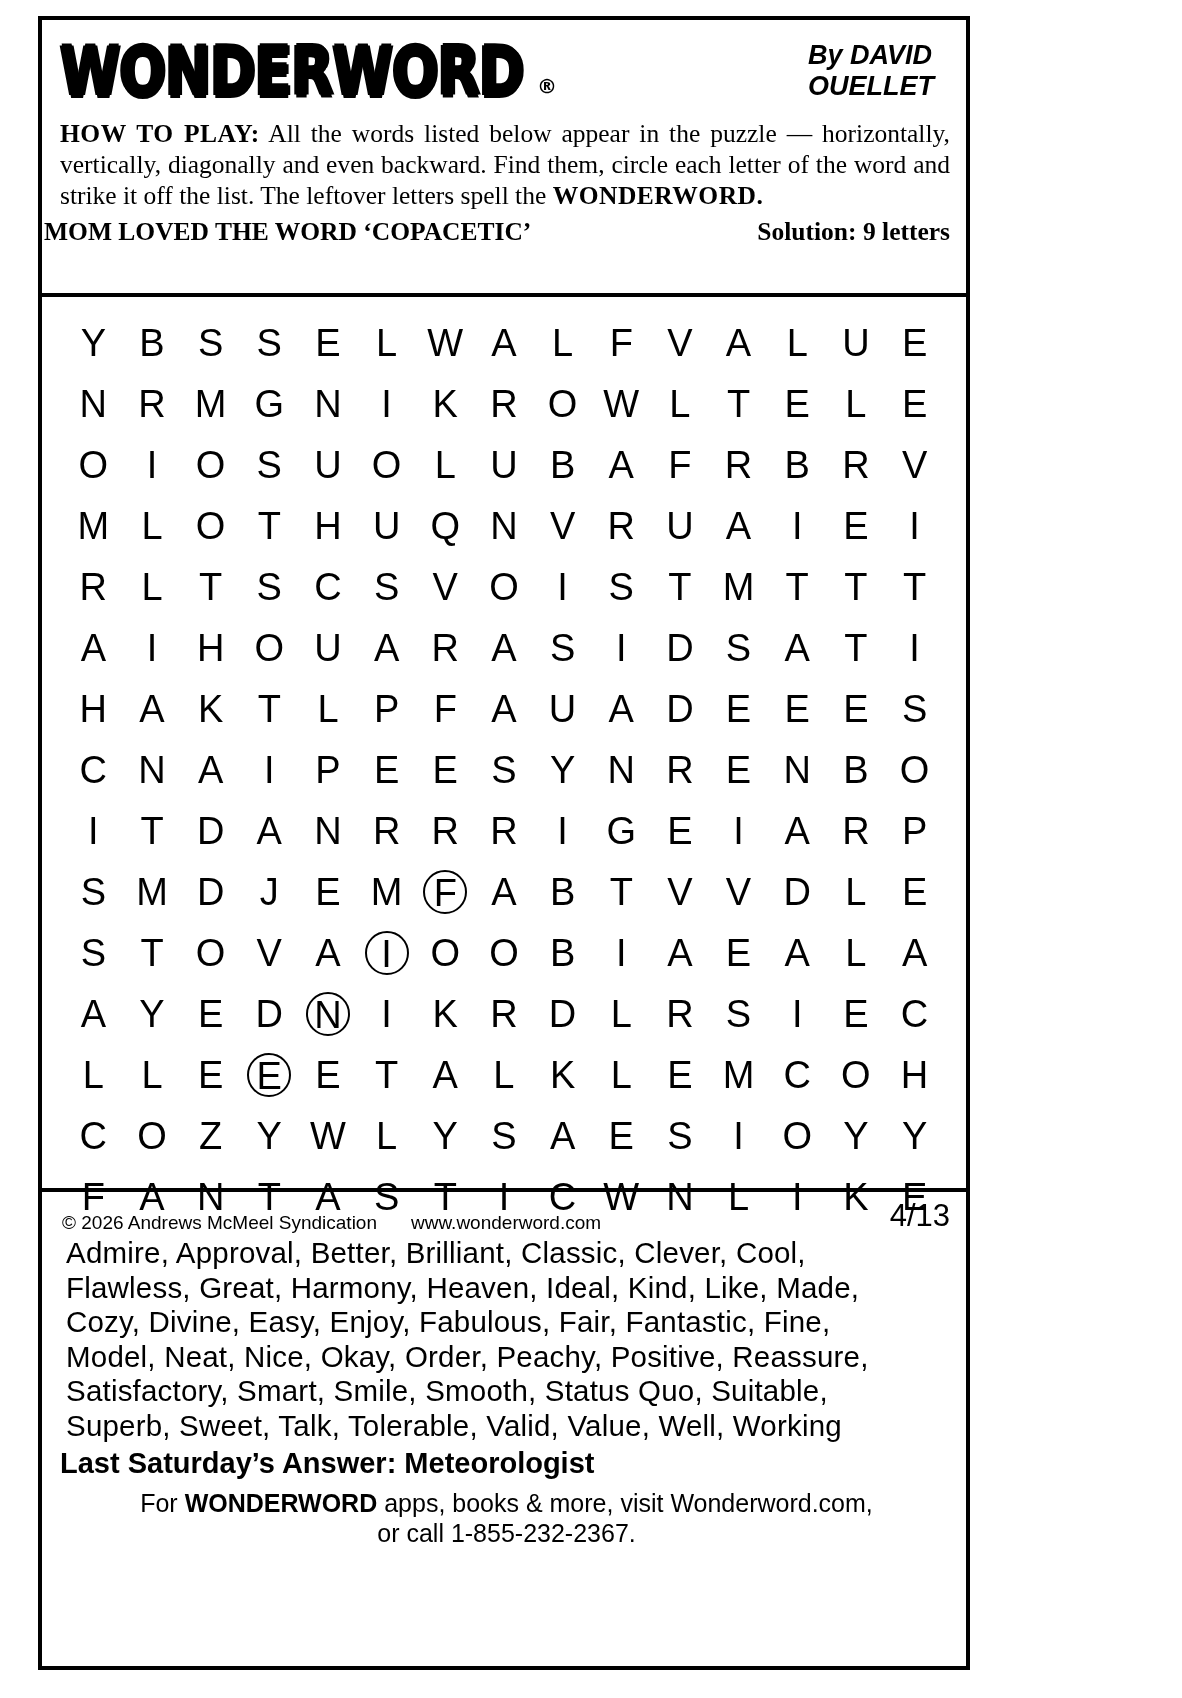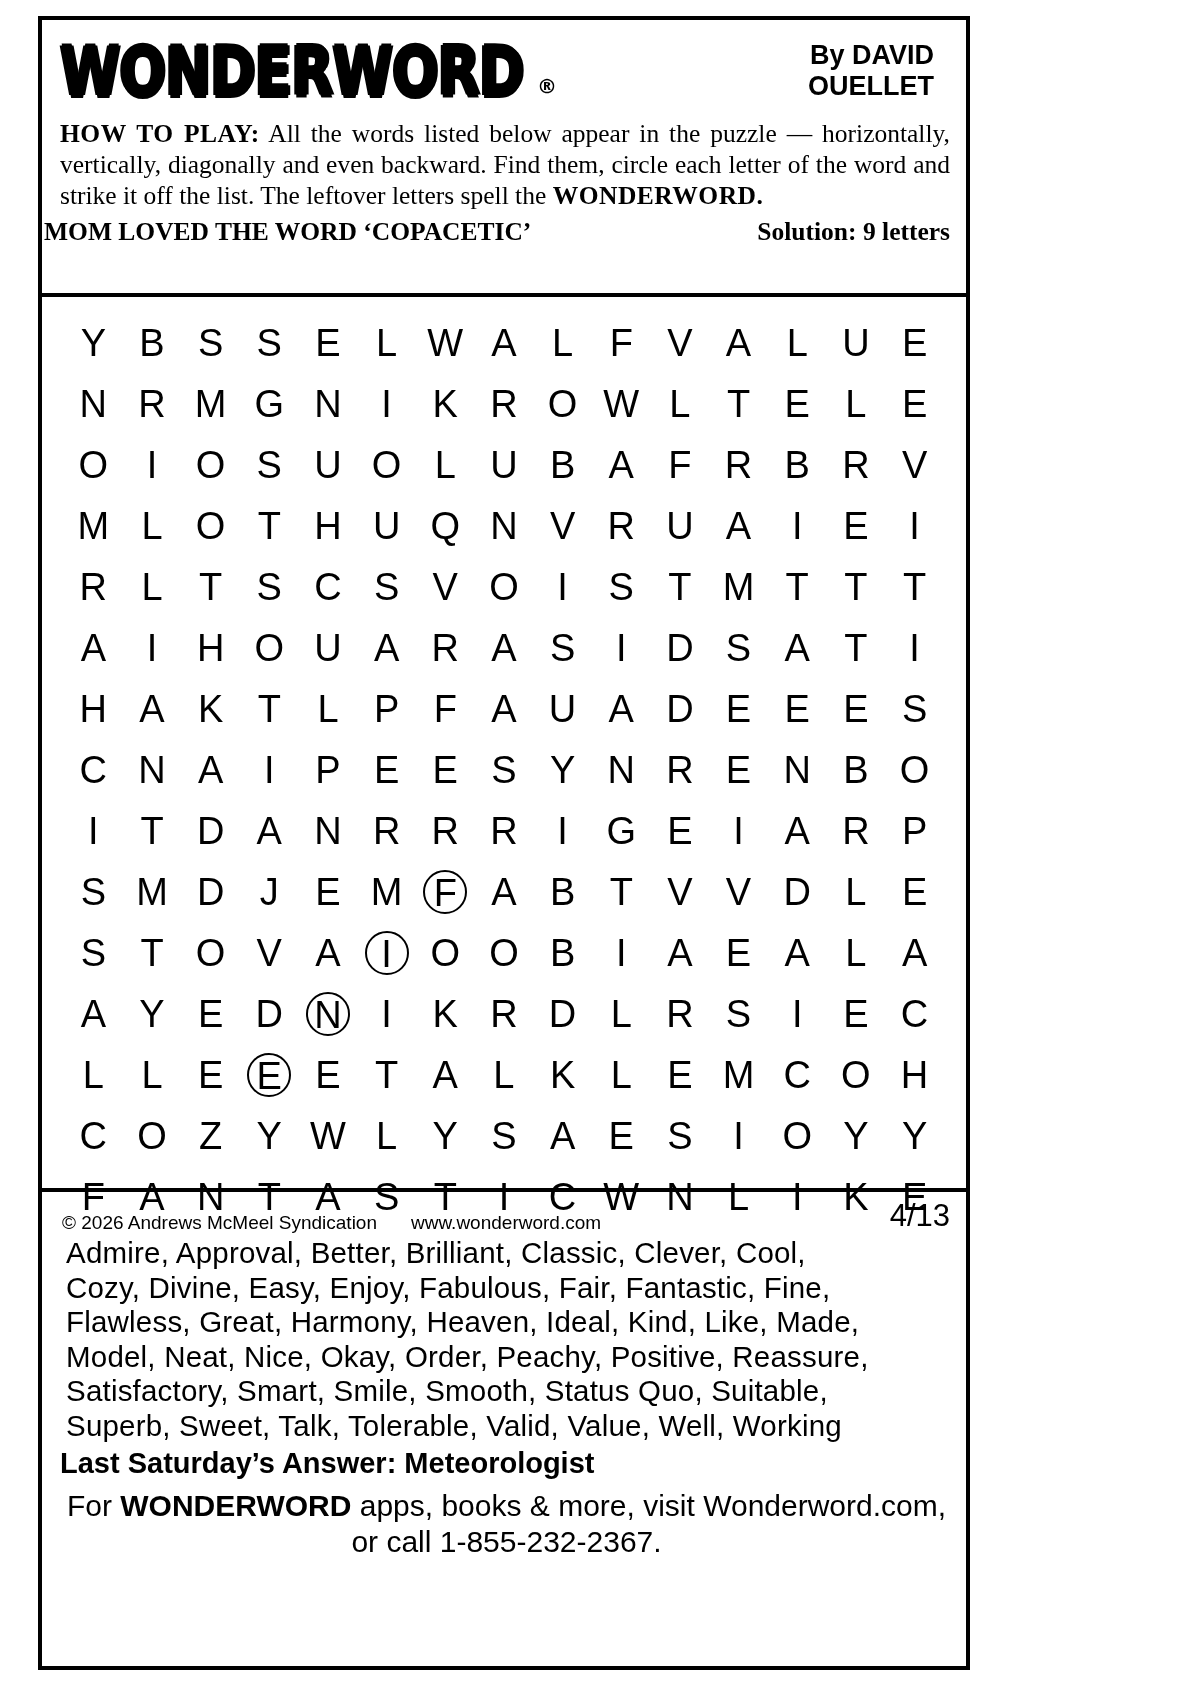--- a/index.html
+++ b/index.html
@@ -49,28 +49,29 @@
     white-space: nowrap;
     text-shadow:
       2px 0 0 #000, -2px 0 0 #000, 0 2px 0 #000, 0 -2px 0 #000;
   }
   .logo-wrap { display: flex; align-items: flex-end; }
   .logo-reg {
     font-size: 20px; font-weight: bold; margin-left: 4px; margin-bottom: 6px;
     font-family: "DejaVu Sans", sans-serif;
   }
   .byline {
-    text-align: right;
+    text-align: left;
     font-family: "Liberation Sans", sans-serif;
     font-weight: bold;
     font-size: 27px;
     line-height: 1.15;
     color: #000;
     padding-right: 18px;
     white-space: nowrap;
+    font-style: italic;
   }
   .howto {
     font-family: "Liberation Serif", serif;
     font-size: 25.5px;
     line-height: 1.22;
     text-align: justify;
     padding: 2px 16px 0 18px;
     color: #000;
   }
   .howto b { font-weight: bold; letter-spacing: 0.5px; }
@@ -144,21 +145,21 @@
   .answer {
     padding: 4px 16px 0 18px;
     font-family: "Liberation Sans", sans-serif;
     font-weight: bold;
     font-size: 29px;
     color: #000;
   }
   .promo {
     text-align: center;
     font-family: "Liberation Sans", sans-serif;
-    font-size: 30px;
+    font-size: 25px;
     line-height: 1.2;
     padding: 8px 11px 0 16px;
     color: #000;
   }
   .promo b { font-weight: bold; }
 </style>
 </head>
 <body>
 
 <div id="page">
@@ -449,22 +450,22 @@
     <div class="credit-row">
       <div class="credit-left">
         <span>© 2026 Andrews McMeel Syndication</span>
         <span>www.wonderword.com</span>
       </div>
       <div class="date">4/13</div>
     </div>
 
     <div class="wordlist">
       <span class="line">Admire, Approval, Better, Brilliant, Classic, Clever, Cool,</span>
+      <span class="line">Flawless, Great, Harmony, Heaven, Ideal, Kind, Like, Made,</span>
       <span class="line">Cozy, Divine, Easy, Enjoy, Fabulous, Fair, Fantastic, Fine,</span>
-      <span class="line">Flawless, Great, Harmony, Heaven, Ideal, Kind, Like, Made,</span>
       <span class="line">Model, Neat, Nice, Okay, Order, Peachy, Positive, Reassure,</span>
       <span class="line">Satisfactory, Smart, Smile, Smooth, Status Quo, Suitable,</span>
       <span class="line">Superb, Sweet, Talk, Tolerable, Valid, Value, Well, Working</span>
     </div>
 
     <div class="answer">Last Saturday’s Answer: Meteorologist</div>
 
     <div class="promo">
       <div><span>For </span><b>WONDERWORD</b><span> apps, books &amp; more, visit Wonderword.com,</span></div>
       <div>or call 1-855-232-2367.</div>

